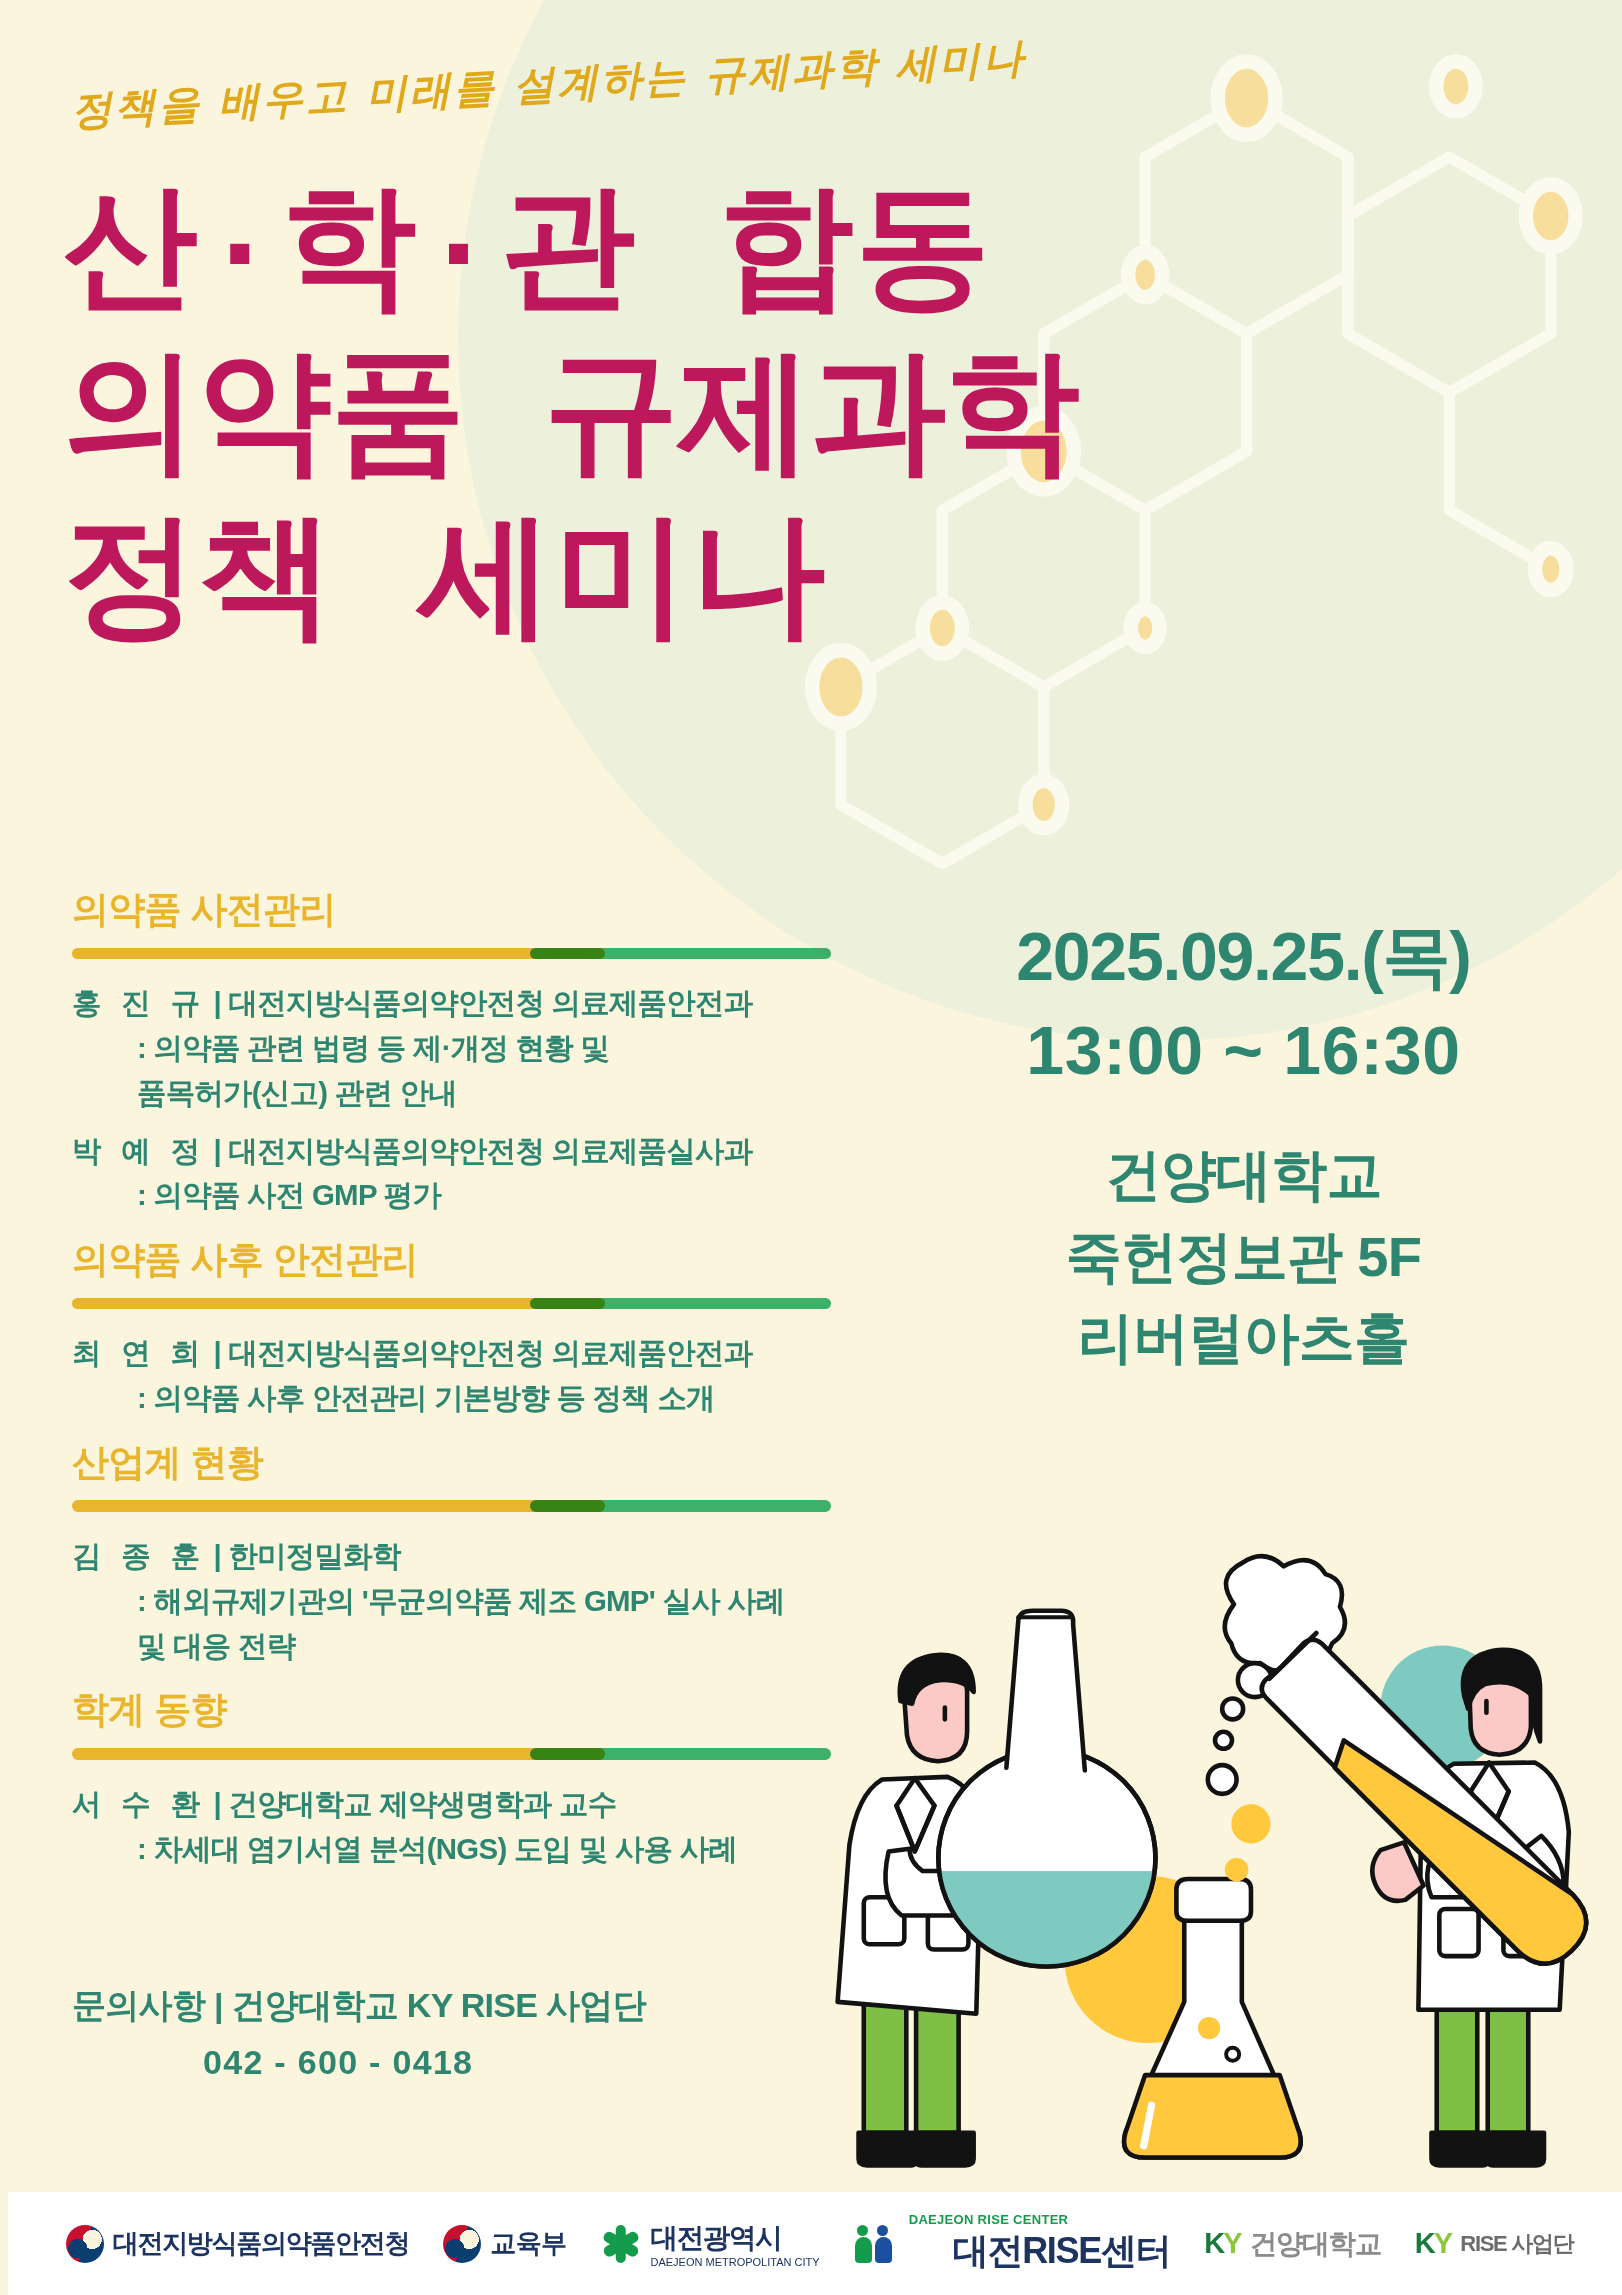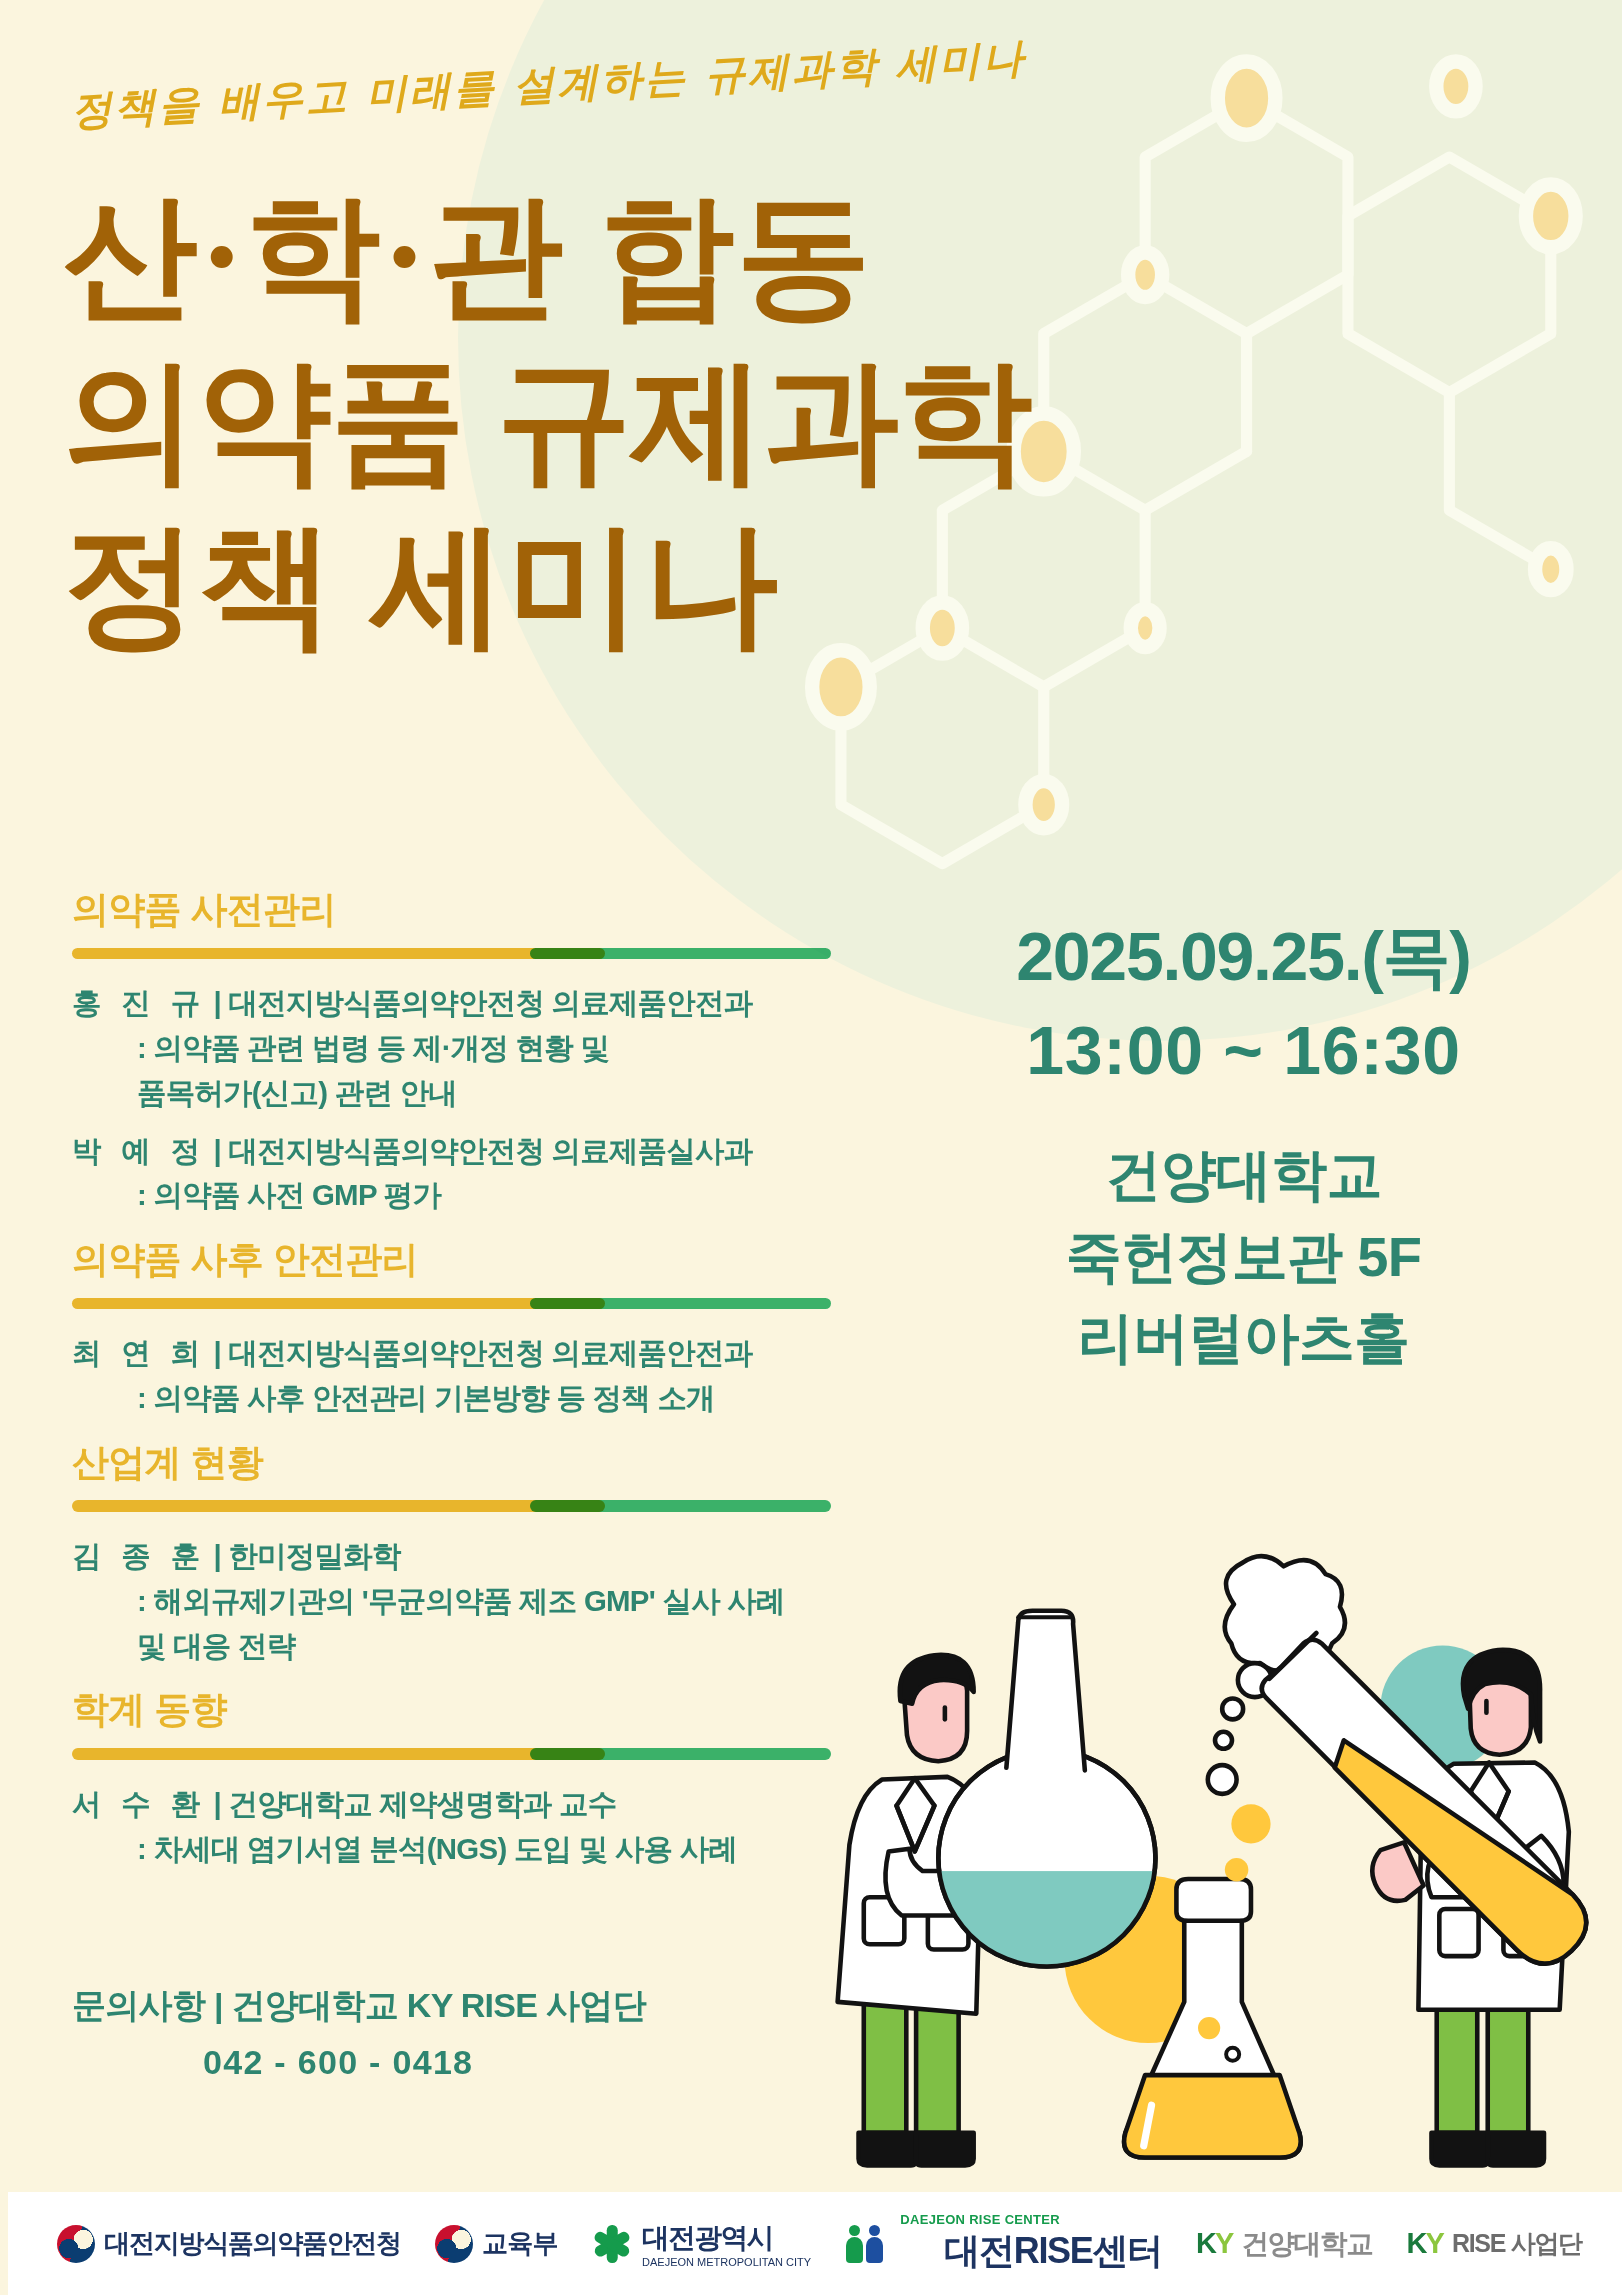--- a/index.html
+++ b/index.html
@@ -37,22 +37,22 @@
     color:#DFA91B;
     transform:rotate(-3.2deg);
     transform-origin:left center;
     white-space:nowrap;
     font-weight:600;
   }
 
   
   #main-title{
     position:absolute; left:63px; top:175px;
-    color:#a16207;
-    font-family:Liberation Serif, serif;
+    color:#be185d;
+    font-family:Liberation Mono, monospace;
     font-weight:bold;
     font-size:135px;
     line-height:1.22;
     letter-spacing:1.3px;
     white-space:nowrap;
   }
   #main-title .tl{ display:block; }
   #main-title .tl-2{ letter-spacing:-1.3px; }
 
   
@@ -171,21 +171,21 @@
   .rise-mark .h1,.rise-mark .h2{ position:absolute; top:0; width:11px; height:11px; border-radius:50%; }
   .rise-mark .h1{ left:3.9px; background:#159B4C; }
   .rise-mark .h2{ left:23.6px; background:#1D4FA0; }
   .logo-rise .l-top{ font-size:13px; color:#159B4C; font-weight:bold; letter-spacing:0.3px; }
   .logo-rise .l-main{ font-size:36px; color:#1D3461; font-weight:bold; letter-spacing:-1.3px;margin-left:44px; }
 
   .ky-mark{ font-size:29px; font-weight:bold; letter-spacing:-2px; flex:none;text-align:center; }
   .ky-mark .k{ color:#1A7A3C; }
   .ky-mark .y{ color:#8CC63E; }
   .logo-ky .logo-txt{ color:#8B8B8B; font-size:27.5px; letter-spacing:-1.3px; }
-  .logo-kyrise .logo-txt{ color:#6D6D6D; font-size:25px; letter-spacing:-1.3px; }
+  .logo-kyrise .logo-txt{ color:#6D6D6D; font-size:22px; letter-spacing:-1.3px; }
 </style>
 </head>
 <body>
 
 <div id="poster">
 
   <div class="bg-ellipse" id="bg-green-blob"></div>
 
   <svg class="mol-layer" viewBox="0 0 2480 3508" xmlns="http://www.w3.org/2000/svg">
     <g fill="none" stroke="#FAFBEE" stroke-width="17" stroke-linecap="round" stroke-linejoin="round">

